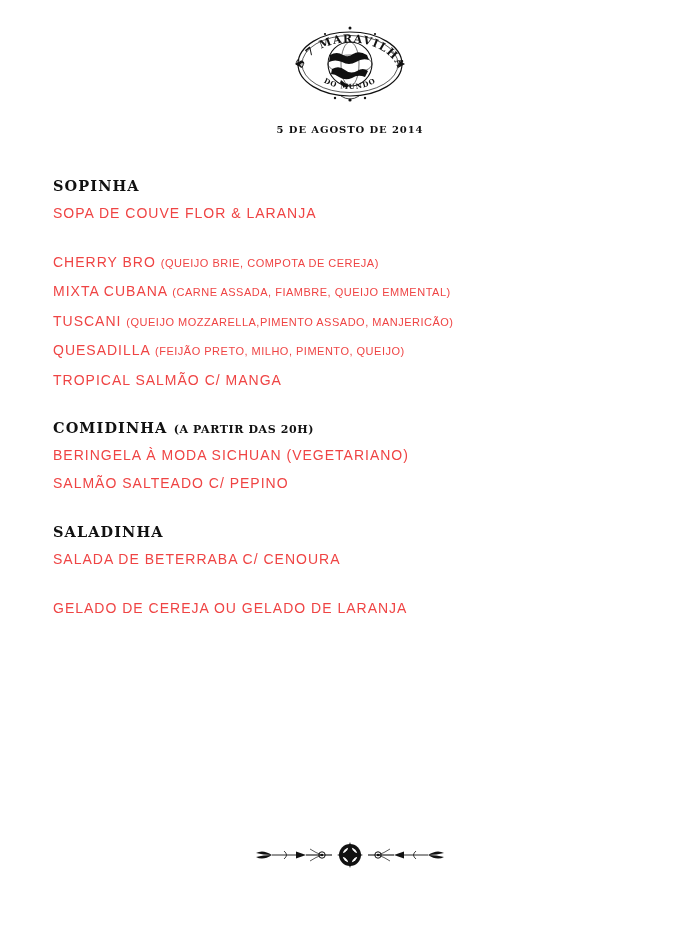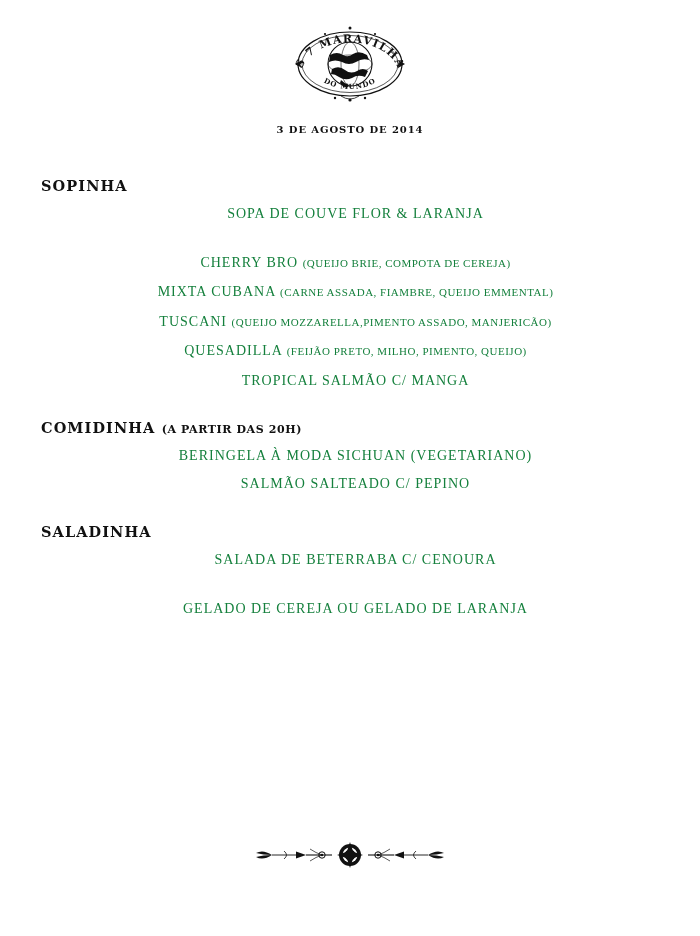--- a/index.html
+++ b/index.html
@@ -48,20 +48,21 @@
     letter-spacing: 0.9px;
     margin-top: 10px;
     color: #111;
   }
 
   
   .menu {
     margin-top: 42px;
     padding-left: 41px;
     padding-right: 30px;
+    margin-left: 12px;
   }
 
   .section {
     margin-bottom: 24px;
   }
 
   .section-title {
     font-family: "DejaVu Serif", serif;
     font-weight: bold;
     font-size: 14.5px;
@@ -70,28 +71,27 @@
     margin-bottom: 11px;
     text-transform: uppercase;
   }
   .section-title .sub {
     font-size: 11px;
     letter-spacing: 0.6px;
     font-weight: bold;
   }
 
   .item {
-    font-family: Liberation Serif, serif;
+    font-family: Liberation Sans, sans-serif;
     font-size: 14px;
     letter-spacing: 1.0px;
-    color: #15803d;
+    color: #ef4444;
     margin-bottom: 10px;
     text-transform: uppercase;
     line-height: 1.25;
-    text-align: center;
   }
   .item .desc {
     font-size: 11px;
     letter-spacing: 0.5px;
     text-transform: uppercase;
   }
 
   
   .section.sopinha { margin-bottom: 31px; }
   .section.sandinha { margin-bottom: 30px; }
@@ -146,21 +146,21 @@
         <circle cx="65" cy="86" r="1.6" fill="#111"></circle>
         <circle cx="50" cy="84" r="1.2" fill="#111"></circle>
         <circle cx="80" cy="84" r="1.2" fill="#111"></circle>
         <circle cx="65" cy="14" r="1.5" fill="#111"></circle>
         <circle cx="40" cy="20" r="1.1" fill="#111"></circle>
         <circle cx="90" cy="20" r="1.1" fill="#111"></circle>
       </svg>
     </div>
   </div>
 
-  <div class="date">3 DE AGOSTO DE 2014</div>
+  <div class="date">5 DE AGOSTO DE 2014</div>
 
   <div class="menu">
 
     <div class="section sopinha">
       <div class="section-title">
         <span>SOPINHA</span>
       </div>
       <div class="item">
         <span>SOPA DE COUVE FLOR &amp; LARANJA</span>
       </div>

